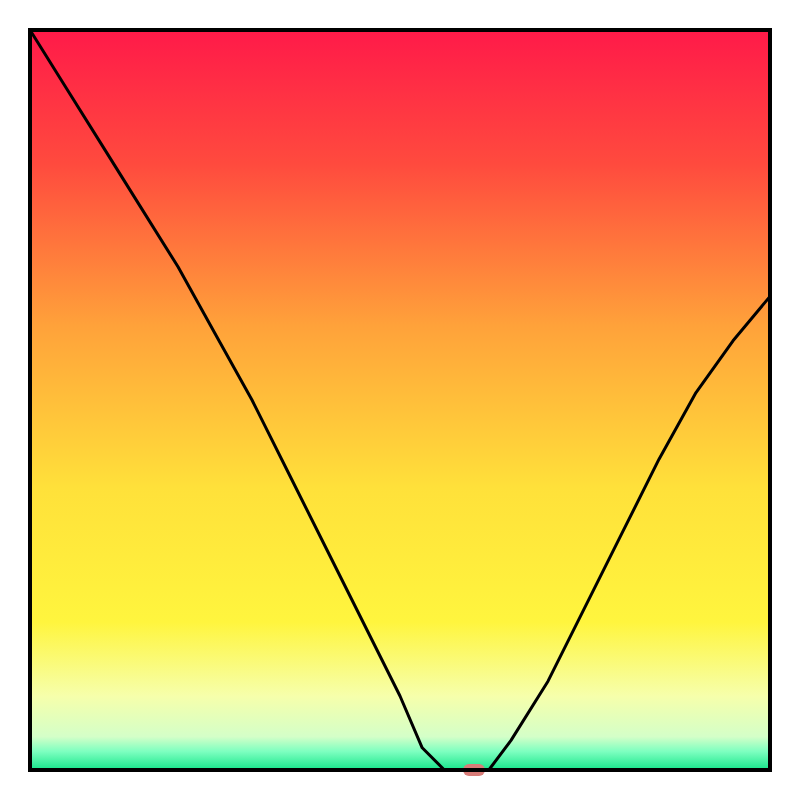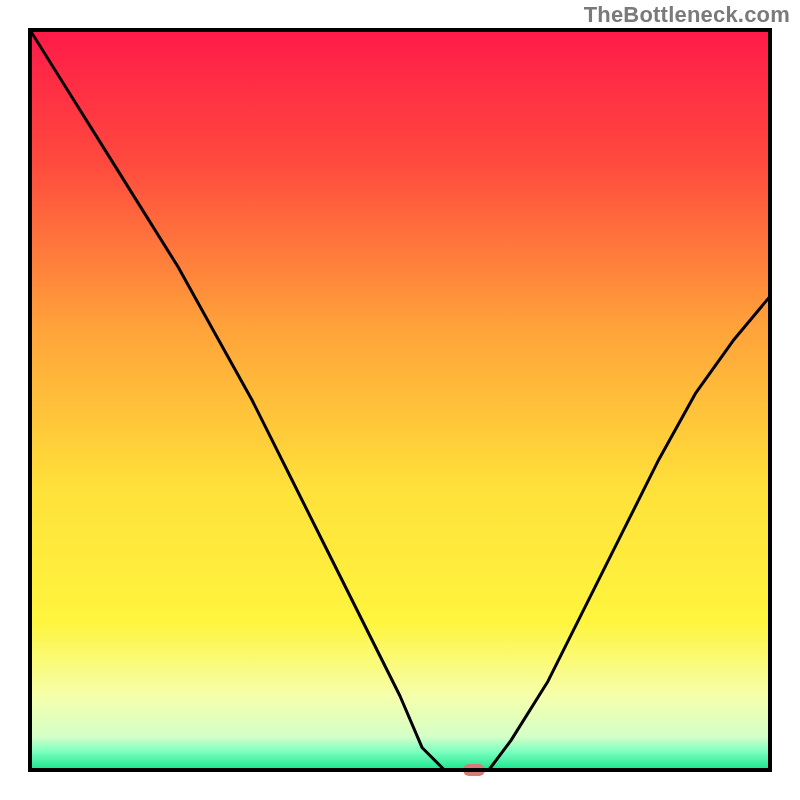--- a/index.html
+++ b/index.html
@@ -42,21 +42,20 @@
   }
   .marker {
     fill: #d87c78;
     stroke: none;
   }
 </style>
 </head>
 <body>
 
 <div class="container">
-  <div class="watermark">TheBottleneck.com</div>
   <svg class="chart" width="800" height="800" viewBox="0 0 800 800">
     <defs>
       <linearGradient id="bg-grad" x1="0" y1="0" x2="0" y2="1">
           <stop offset="0%" stop-color="#ff1a49"></stop>
           <stop offset="18%" stop-color="#ff4a3e"></stop>
           <stop offset="40%" stop-color="#ffa23a"></stop>
           <stop offset="62%" stop-color="#ffe13a"></stop>
           <stop offset="80%" stop-color="#fff53e"></stop>
           <stop offset="90%" stop-color="#f6ffab"></stop>
           <stop offset="95.5%" stop-color="#d4ffc8"></stop>

